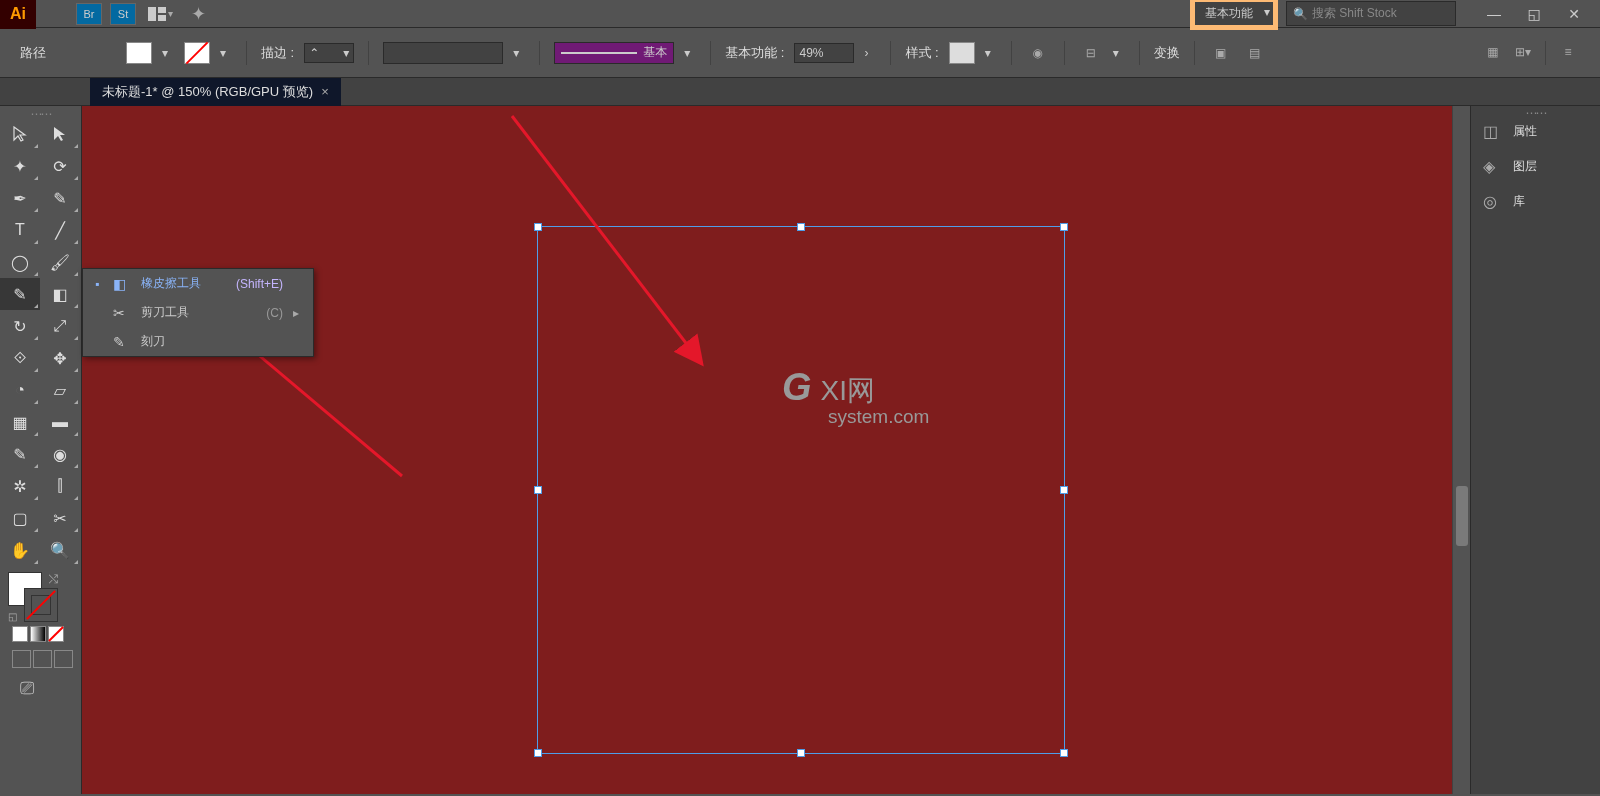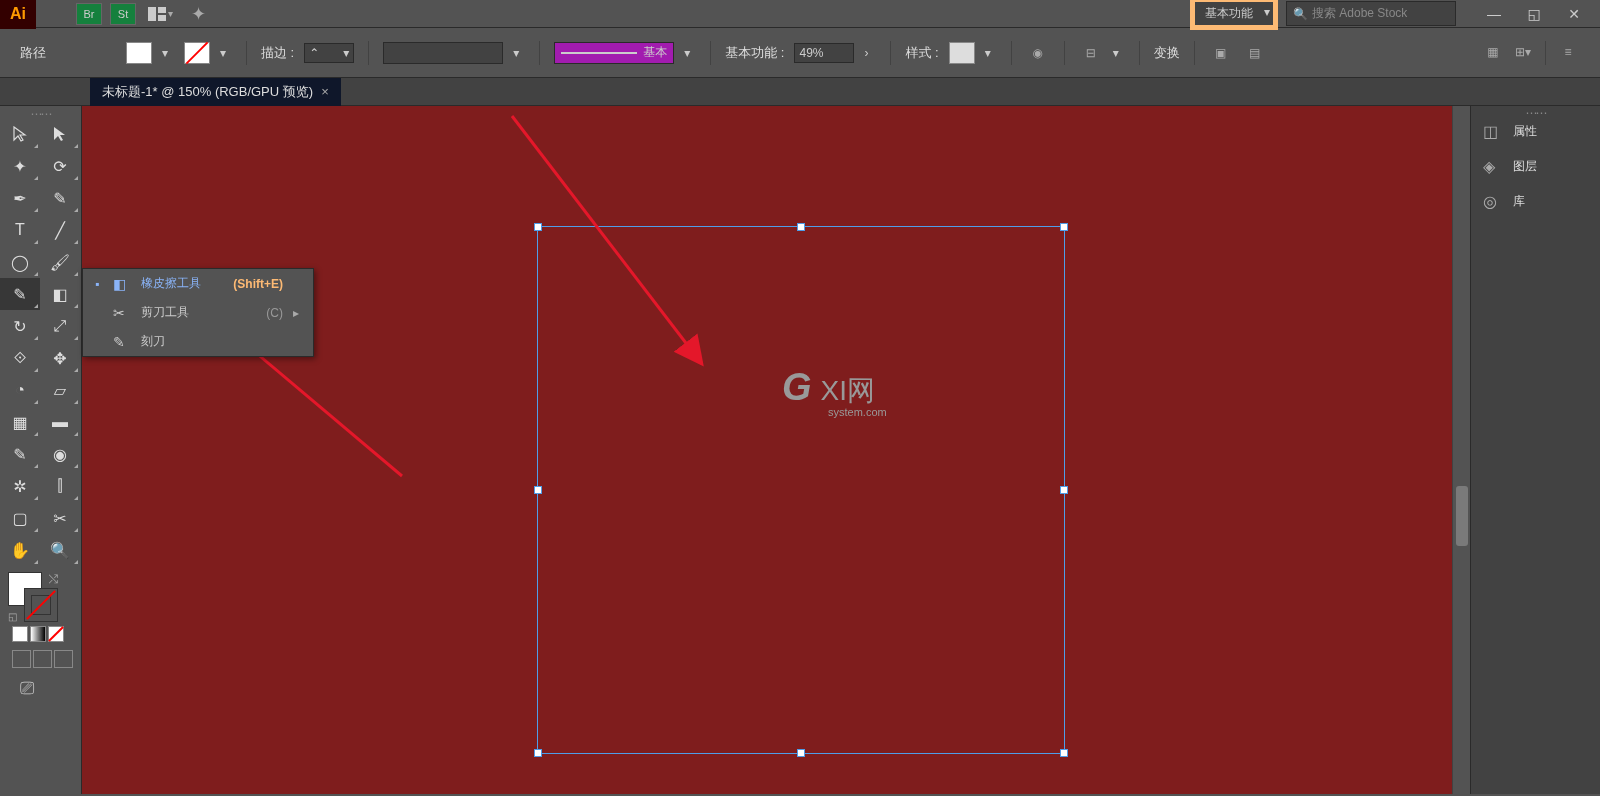--- a/index.html
+++ b/index.html
@@ -4,40 +4,40 @@
 <style>
 * { margin: 0; padding: 0; box-sizing: border-box; font-family: "Microsoft YaHei", Arial, sans-serif; }
 body { background: #535353; color: #ccc; font-size: 12px; overflow: hidden; width: 1600px; height: 796px; }
 
 
 .menubar { height: 28px; background: #535353; display: flex; align-items: center; border-bottom: 1px solid #2a2a2a; }
 .app-icon { width: 36px; height: 30px; background: #330000; color: #ff9a00; font-weight: bold; display: flex; align-items: center; justify-content: center; font-size: 16px; }
 .menu-items { display: flex; gap: 2px; margin-left: 10px; }
 .menu-item { padding: 6px 10px; cursor: pointer; color: #ddd; }
 .menubar-right { margin-left: auto; display: flex; align-items: center; gap: 8px; padding-right: 6px; }
-.br-icon, .st-icon { width: 26px; height: 22px; background: #15803d; border: 1px solid #666; display: flex; align-items: center; justify-content: center; font-size: 11px; color: #ccc; }
+.br-icon, .st-icon { width: 26px; height: 22px; background: #0369a1; border: 1px solid #666; display: flex; align-items: center; justify-content: center; font-size: 11px; color: #ccc; }
 .layout-icon { width: 18px; height: 18px; display: flex; align-items: center; justify-content: center; }
 .rocket-icon { color: #aaa; font-size: 18px; }
 .workspace-dd { background: #424242; border: 5px solid #fdba74; padding: 3px 20px 3px 10px; color: #ccc; position: relative; margin-left: 240px; }
 .workspace-dd::after { content: "▾"; position: absolute; right: 3px; }
 .search-box { background: #424242; border: 1px solid #2a2a2a; width: 170px; padding: 3px 6px; color: #888; display: flex; align-items: center; gap: 4px; }
 .win-controls { display: flex; gap: 0; margin-left: 10px; }
 .win-btn { width: 40px; height: 24px; display: flex; align-items: center; justify-content: center; color: #ccc; font-size: 14px; }
 
 
 .controlbar { height: 50px; background: #535353; display: flex; align-items: center; border-bottom: 1px solid #2a2a2a; padding: 0 20px; gap: 10px; }
 .ctrl-label { color: #ddd; font-size: 13px; }
 .fill-swatch { width: 26px; height: 22px; background: #fff; border: 1px solid #888; }
 .fill-dd { width: 12px; color: #ccc; }
 .stroke-swatch { width: 26px; height: 22px; background: #fff; border: 1px solid #888; position: relative; }
 .stroke-swatch::after { content: ""; position: absolute; width: 30px; height: 2px; background: red; transform: rotate(-45deg); top: 9px; left: -3px; }
 .ctrl-sep { width: 1px; height: 24px; background: #424242; margin: 0 4px; }
 .ctrl-input { background: #424242; border: 1px solid #2a2a2a; width: 50px; padding: 2px 4px; color: #ccc; }
 .ctrl-wide { width: 120px; height: 22px; background: #424242; border: 1px solid #2a2a2a; }
-.brush-preview { width: 120px; height: 22px; background: #a21caf; border: 1px solid #2a2a2a; display: flex; align-items: center; justify-content: space-between; padding: 0 6px; color: #ccc; }
+.brush-preview { width: 120px; height: 22px; background: #701a75; border: 1px solid #2a2a2a; display: flex; align-items: center; justify-content: space-between; padding: 0 6px; color: #ccc; }
 .brush-preview .line { flex: 1; height: 2px; background: #ccc; margin-right: 6px; }
 .ctrl-icon { width: 24px; height: 22px; display: flex; align-items: center; justify-content: center; color: #aaa; border: 1px solid transparent; }
 .controlbar-right { margin-left: auto; display: flex; gap: 6px; }
 
 
 .tabbar { height: 28px; background: #424242; display: flex; align-items: center; padding-left: 90px; border-bottom: 1px solid #2a2a2a; }
 .tab { background: #0f172a; padding: 5px 12px; color: #ddd; display: flex; align-items: center; gap: 8px; font-size: 13px; }
 .tab-close { color: #aaa; cursor: pointer; }
 
 
@@ -70,21 +70,21 @@
 .screen-mode { margin-top: 10px; padding-left: 12px; color: #ccc; font-size: 18px; }
 
 
 .flyout { position: absolute; left: 82px; top: 162px; background: #535353; border: 1px solid #2a2a2a; box-shadow: 2px 2px 6px rgba(0,0,0,0.4); z-index: 100; }
 .flyout-item { display: flex; align-items: center; padding: 6px 12px; gap: 10px; color: #ccc; min-width: 230px; }
 .flyout-item.active { color: #8ab4f8; }
 .flyout-item .bullet { width: 8px; }
 .flyout-item .ficon { width: 18px; font-size: 14px; }
 .flyout-item .flabel { flex: 1; }
 .flyout-item .shortcut { color: #999; }
-.flyout-item.active .shortcut { color: #fdba74; font-weight: bold; }
+.flyout-item.active .shortcut { color: #c4b5fd; }
 .flyout-item .arrow { width: 8px; color: #aaa; }
 
 
 .canvas-area { flex: 1; background: #7f1d1d; position: relative; overflow: hidden; }
 .scrollbar-v { position: absolute; right: 0; top: 0; width: 18px; height: 100%; background: #535353; border-left: 1px solid #424242; }
 .scrollbar-v .thumb { position: absolute; right: 2px; width: 12px; background: #7a7a7a; border-radius: 3px; height: 60px; top: 380px; }
 
 
 .selection { position: absolute; left: 455px; top: 120px; width: 528px; height: 528px; border: 1px solid #4f9de8; }
 .handle { position: absolute; width: 8px; height: 8px; background: #fff; border: 1px solid #4f9de8; }
@@ -97,21 +97,21 @@
 .moon-svg { position: absolute; left: 455px; top: 120px; }
 
 
 .arrow-svg { position: absolute; pointer-events: none; }
 
 
 .watermark { position: absolute; left: 700px; top: 260px; color: #999; font-family: Georgia, serif; pointer-events: none; }
 .watermark .big { font-size: 38px; font-style: italic; font-weight: bold; }
 .watermark .x { font-size: 32px; }
 .watermark .w { font-size: 28px; }
-.watermark .small { font-size: 11px; display: block; margin-left: 46px; margin-top: -4px; }
+.watermark .small { font-size: 19px; display: block; margin-left: 46px; margin-top: -4px; }
 
 
 .rpanel { width: 130px; background: #424242; border-left: 1px solid #2a2a2a; }
 .rpanel-grip { height: 8px; display: flex; justify-content: center; }
 .rpanel-grip::before { content: "⋯⋯"; color: #888; letter-spacing: -2px; }
 .rpanel-item { display: flex; align-items: center; gap: 10px; padding: 8px 12px; color: #ddd; }
 .rpanel-icon { width: 20px; font-size: 16px; color: #aaa; }
 </style>
 </head>
 <body>
@@ -130,21 +130,21 @@
         <rect x="10" y="8" width="8" height="6" fill="#ccc"></rect>
       </svg>
   </div>
   <span style="color:#aaa;font-size:10px;margin-left:2px">▾</span>
   <div style="width:18px"></div>
   <div class="rocket-icon">✦</div>
   <div class="menubar-right">
     <div class="workspace-dd">基本功能</div>
     <div class="search-box">
       <span>🔍</span>
-      <span>搜索 Adobe Stock</span>
+      <span>搜索 Shift Stock</span>
     </div>
     <div class="win-controls">
       <div class="win-btn">—</div>
       <div class="win-btn">◱</div>
       <div class="win-btn">✕</div>
     </div>
   </div>
 </div>
 
 <div class="controlbar">

